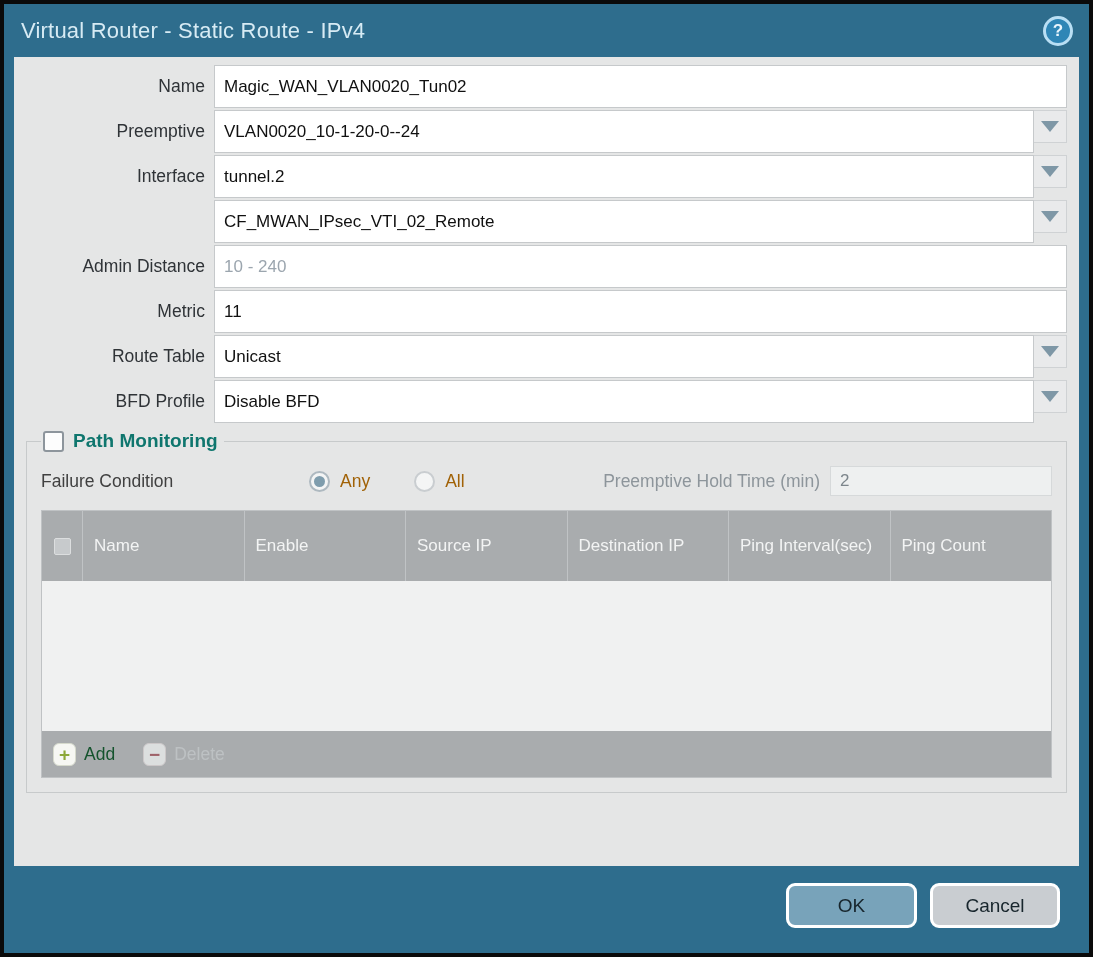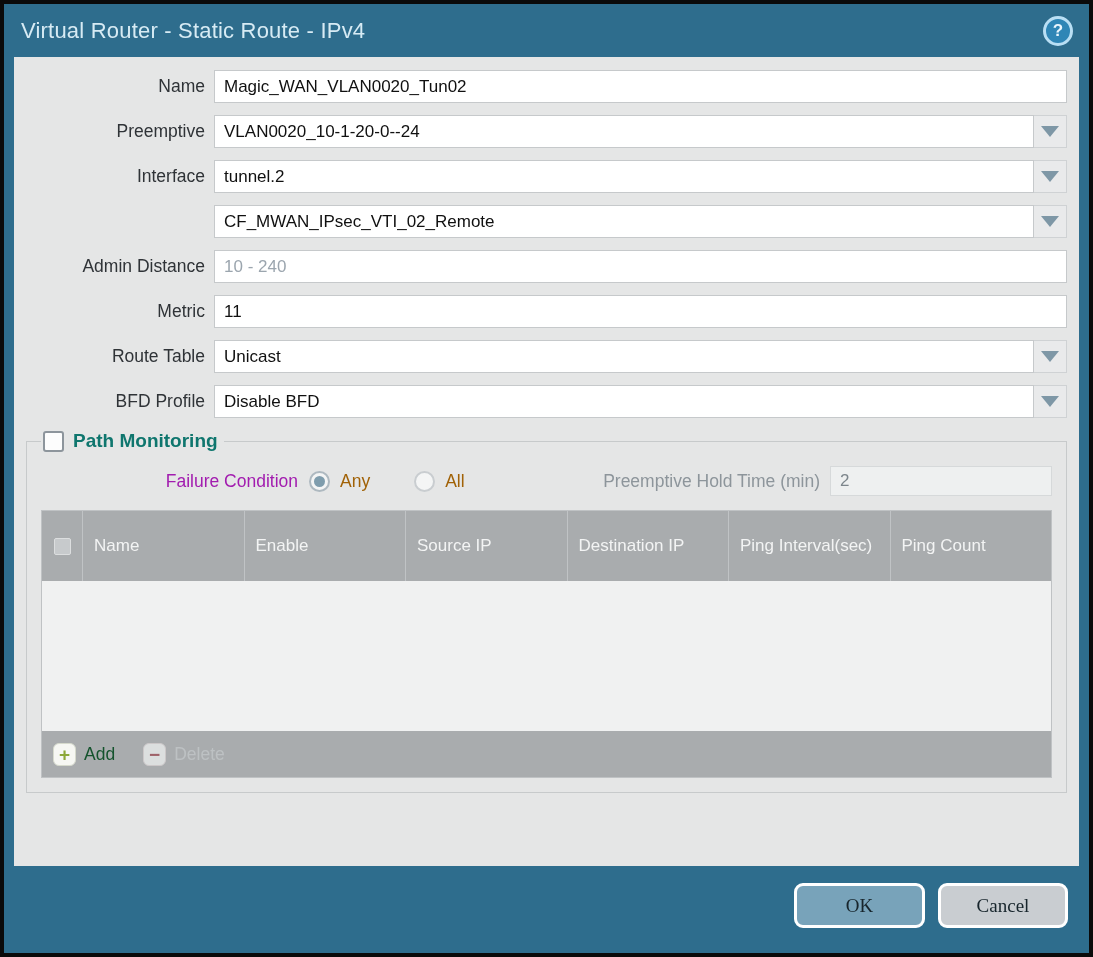--- a/index.html
+++ b/index.html
@@ -10,34 +10,34 @@
   
   .titlebar { height:53px; flex:none; display:flex; align-items:center; justify-content:space-between; padding:0 16px 0 17px; }
   .title { color:#d7ebf4; font-size:22px; letter-spacing:0.2px; }
   .help-icon { width:30px; height:30px; border-radius:50%; background:#2f86b6; border:3px solid #b9dff4; color:#eaf6fd; display:flex; align-items:center; justify-content:center; font-weight:bold; font-size:17px; cursor:pointer; }
 
   
   .content { flex:1; margin:0 10px; background:#e5e6e6; padding:13px 12px 0 12px; overflow:hidden; }
 
   .form-row { display:flex; align-items:center; margin-bottom:12px; height:33px; }
   .form-label { width:188px; flex:none; text-align:right; padding-right:9px; font-size:17.5px; color:#2f3337; }
-  .input-wrap { flex:1; display:flex; height:33px; }
+  .input-wrap { flex:1; display:flex; height:43px; }
   input.text { flex:1; min-width:0; height:100%; border:1px solid #c6c9cb; background:#fff; font-size:17px; padding:0 9px; color:#101010; font-family:inherit; }
   input.text::placeholder { color:#9ba5ae; }
   .dd-btn { width:33px; height:33px; flex:none; background:#e9eaeb; border:1px solid #cfd2d4; border-left:none; display:flex; align-items:center; justify-content:center; cursor:pointer; }
   .dd-tri { width:0; height:0; border-left:9px solid transparent; border-right:9px solid transparent; border-top:11px solid #7e97a6; }
 
   
   .pm-fieldset { border:1px solid #c7cacb; margin-top:4px; padding:4px 14px 14px 14px; }
   .pm-legend { display:flex; align-items:center; gap:9px; padding:0 6px 0 2px; }
   .pm-checkbox { width:21px; height:21px; background:#fdfdfd; border:2px solid #8d959c; border-radius:3px; cursor:pointer; }
   .pm-title { font-size:19px; font-weight:bold; color:#0f766e; }
 
   .pm-cond-row { display:flex; align-items:center; margin:9px 0 13px 0; height:32px; }
-  .fc-label { width:268px; text-align:right; padding-right:11px; color:#a21caf; font-size:17.5px; flex:none; }
+  .fc-label { width:268px; text-align:left; padding-right:11px; color:#404040; font-size:17.5px; flex:none; }
   .radio { width:21px; height:21px; flex:none; border-radius:50%; border:2px solid #c9cdd0; background:#f4f5f5; position:relative; cursor:pointer; }
   .radio.selected { border-color:#aeb9c0; }
   .radio.selected::after { content:""; position:absolute; inset:3px; border-radius:50%; background:#7f9dad; }
   .radio-label { color:#a16207; font-size:17.5px; margin:0 44px 0 10px; }
   .pht-label { margin-left:auto; color:#8d959b; font-size:17.5px; padding-right:10px; }
   input.pht-input { width:222px; height:30px; flex:none; background:#eef0f0; border:1px solid #d6d9da; color:#7d868c; font-size:17px; padding:0 9px; font-family:inherit; }
 
   
   .tbl { border:1px solid #bfc2c4; }
   .tbl-header { display:flex; background:#a9acae; color:#f3f4f4; font-size:17px; min-height:70px; }
@@ -48,21 +48,21 @@
   .tbl-footer { height:46px; background:#a9acae; display:flex; align-items:center; padding:0 11px; gap:28px; }
   .tool { display:flex; align-items:center; gap:8px; cursor:pointer; }
   .tool-icon { width:23px; height:23px; border-radius:6px; display:flex; align-items:center; justify-content:center; font-size:19px; font-weight:bold; line-height:1; }
   .icon-add { background:#f6f7f3; border:1px solid #d6dacd; color:#8ca838; }
   .icon-del { background:#eef0f0; border:1px solid #d8d2d3; color:#9c4a52; }
   .tool-label { font-size:17.5px; color:#14532d; }
   .tool.disabled .tool-label { color:#bdc1c3; }
   .tool.disabled .tool-icon { opacity:0.75; }
 
   
-  .footer { height:87px; flex:none; display:flex; justify-content:flex-end; align-items:flex-start; padding:17px 21px 0 0; gap:13px;font-family:Liberation Serif, serif; }
+  .footer { height:87px; flex:none; display:flex; justify-content:flex-end; align-items:flex-start; padding:17px 29px 0 0; gap:13px; }
   .btn { height:45px; border-radius:9px; border:3px solid #ffffff; font-size:19px; color:#17252c; display:flex; align-items:center; justify-content:center; cursor:pointer; font-family:inherit; }
   .btn-ok { width:131px; background:#78a3ba; }
   .btn-cancel { width:130px; background:#c9cdd1; }
 </style>
 </head>
 <body>
 
 <div class="dialog">
 
   <div class="titlebar">

